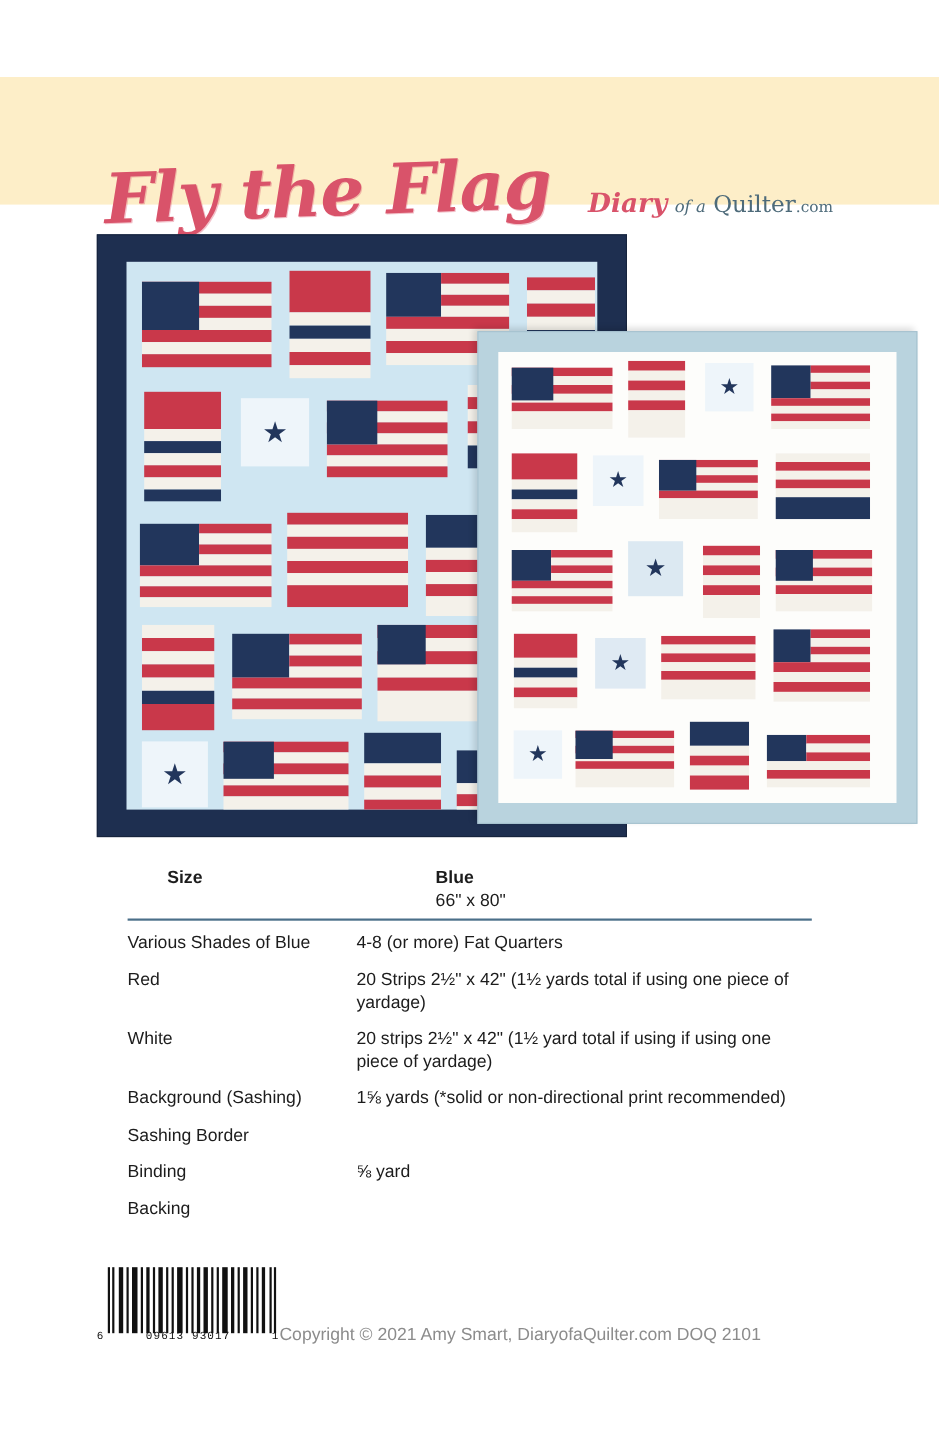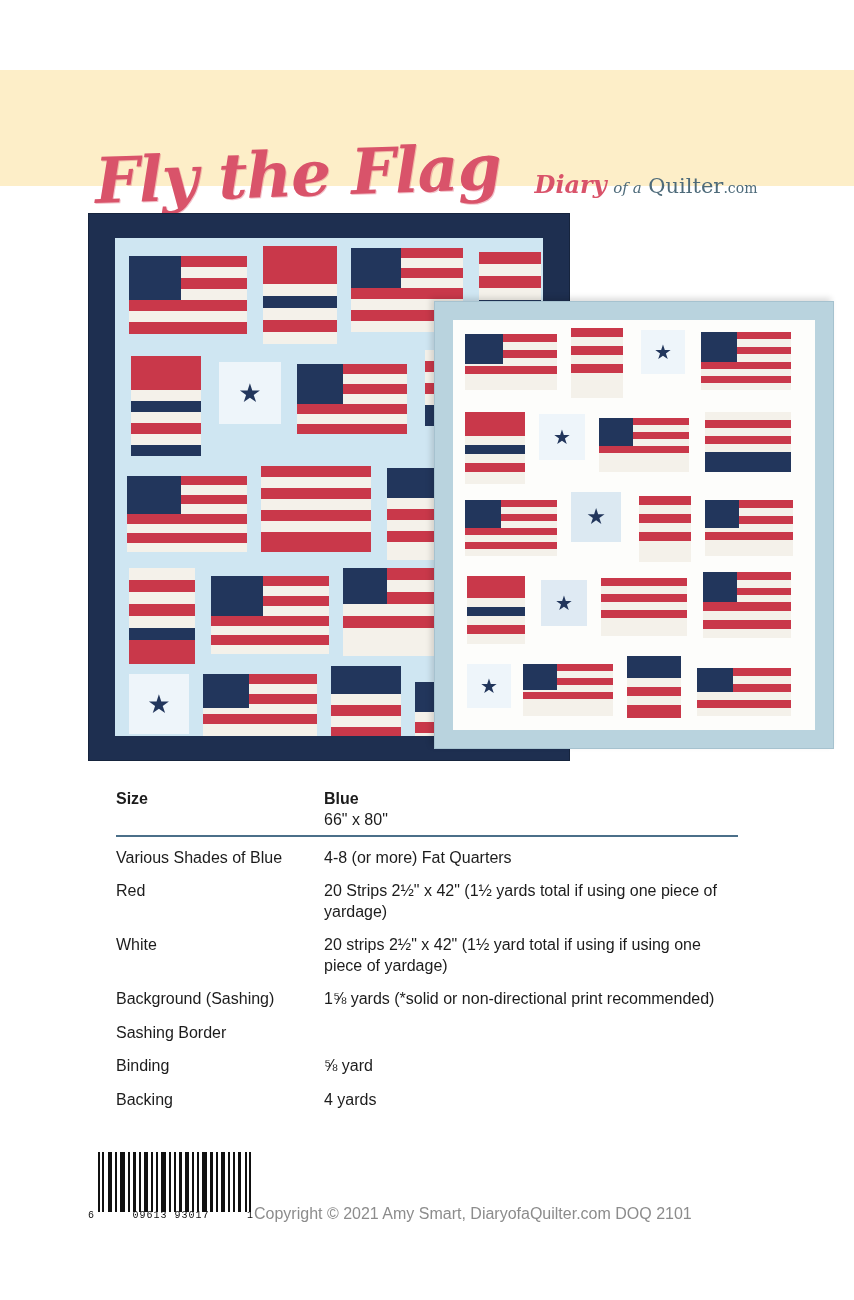--- a/index.html
+++ b/index.html
@@ -124,20 +124,21 @@
     display: flex;
     align-items: flex-start;
     padding: 7px 0 6px 0;
   }
   .tcol-a { width: 208px; flex: none; }
   .tcol-b { flex: 1; }
   .thead .tcol-a, .thead .tcol-b {
     font-weight: bold;
     font-size: 19px;
     color: #1c1c1c;
+    margin-left: 36px;
   }
   .thead { padding-bottom: 2px; }
   .thead-sub {
     font-weight: normal;
     font-size: 16px;
     color: #1c1c1c;
     margin-top: 1px;
   }
   .rule {
     height: 2px;
@@ -598,21 +599,20 @@
     </div>
     <div class="trow">
       <div class="tcol-a">Sashing Border</div>
     </div>
     <div class="trow">
       <div class="tcol-a">Binding</div>
       <div class="tcol-b">⅝ yard</div>
     </div>
     <div class="trow">
       <div class="tcol-a">Backing</div>
-      <div class="tcol-b">4 yards</div>
     </div>
   </div>
 
   <div class="barcode">
     <div class="bars">
       <i style="left:10px;width:2px;"></i>
       <i style="left:14px;width:2px;"></i>
       <i style="left:20px;width:4px;"></i>
       <i style="left:27px;width:2px;"></i>
       <i style="left:32px;width:5px;"></i>

